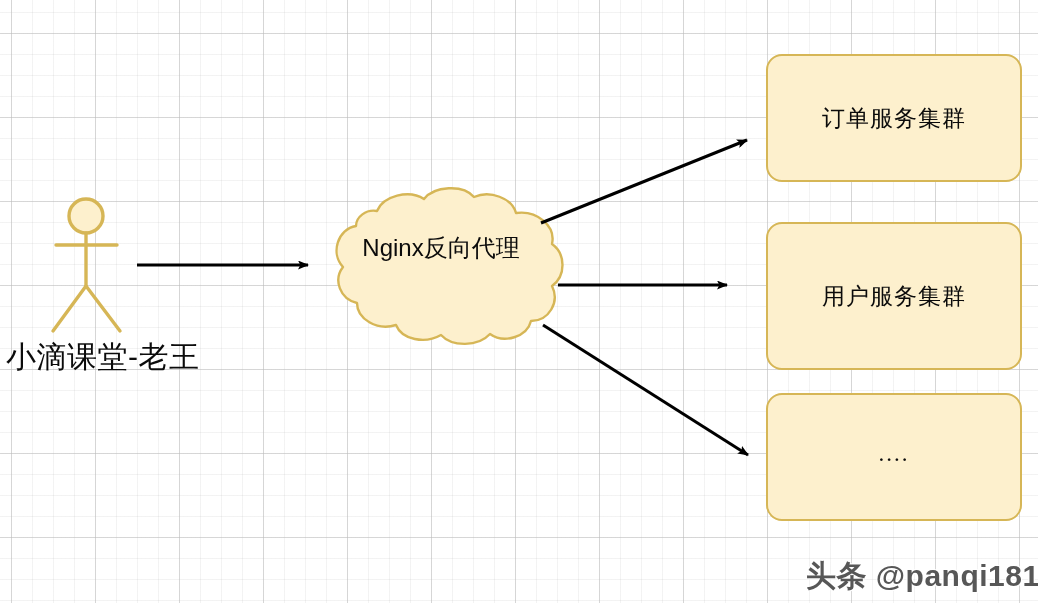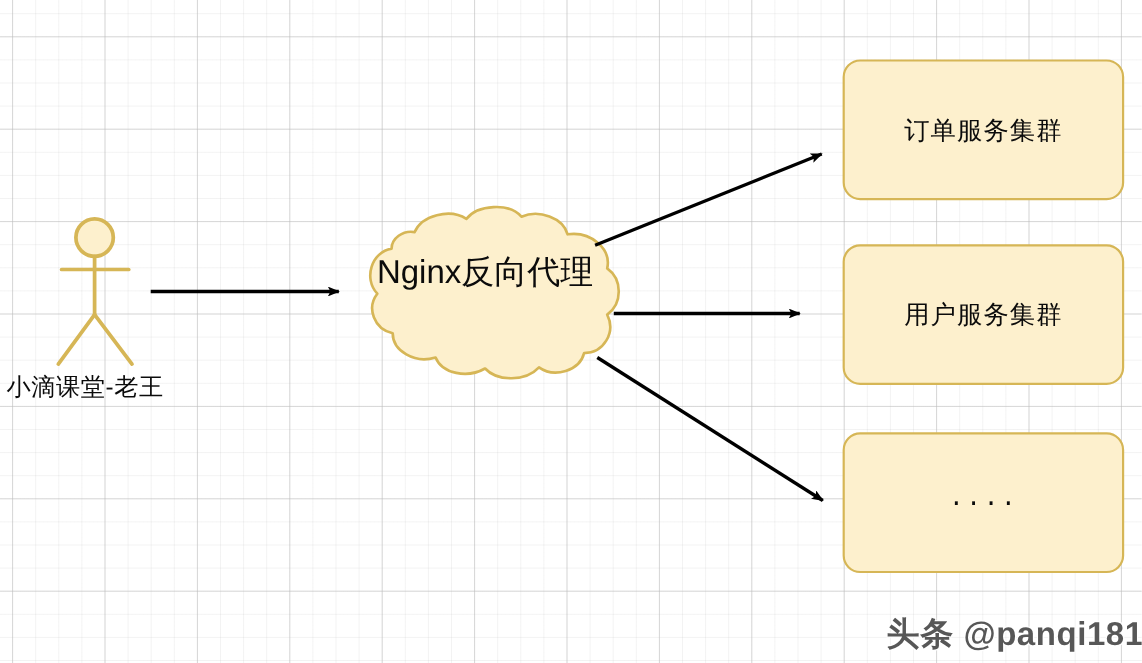--- a/index.html
+++ b/index.html
@@ -37,45 +37,45 @@
     border-radius: 16px;
     background: #fdf0cd;
     display: flex;
     align-items: center;
     justify-content: center;
   }
   .node-label {
     font-size: 23px;
     color: #0b0b0b;
     letter-spacing: 1px;
-    font-family: Liberation Mono, monospace;
+    font-family: Liberation Serif, serif;
   }
   .dots-label {
     font-size: 23px;
     color: #0b0b0b;
     letter-spacing: 2px;
     line-height: 1;
     transform: translateY(-4px);
   }
   .cloud-text {
     position: absolute;
     left: 330px;
     top: 232px;
     width: 222px;
     text-align: center;
-    font-size: 30px;
+    font-size: 24px;
     line-height: 31px;
     color: #0b0b0b;
     z-index: 5;
   }
   .actor-label {
     position: absolute;
     left: 6px;
     top: 337px;
-    font-size: 22px;
+    font-size: 30px;
     color: #0b0b0b;
     letter-spacing: 0.5px;
   }
   .watermark {
     position: absolute;
     left: 806px;
     top: 556px;
     font-size: 30px;
     font-weight: bold;
     color: rgba(40,40,40,0.78);
@@ -136,21 +136,21 @@
   <div class="cloud-text">
     <div>Nginx反向代理</div>
   </div>
 
   <div class="actor-label">小滴课堂-老王</div>
 
   <div class="node-box" style="left:766px; top:54px; width:256px; height:128px;">
     <span class="node-label">订单服务集群</span>
   </div>
 
-  <div class="node-box" style="left:766px; top:222px; width:256px; height:128px;">
+  <div class="node-box" style="left:766px; top:222px; width:256px; height:148px;">
     <span class="node-label">用户服务集群</span>
   </div>
 
   <div class="node-box" style="left:766px; top:393px; width:256px; height:128px;">
     <span class="node-label dots-label">....</span>
   </div>
 
   <div class="watermark">头条 @panqi181</div>
 
 </div>

